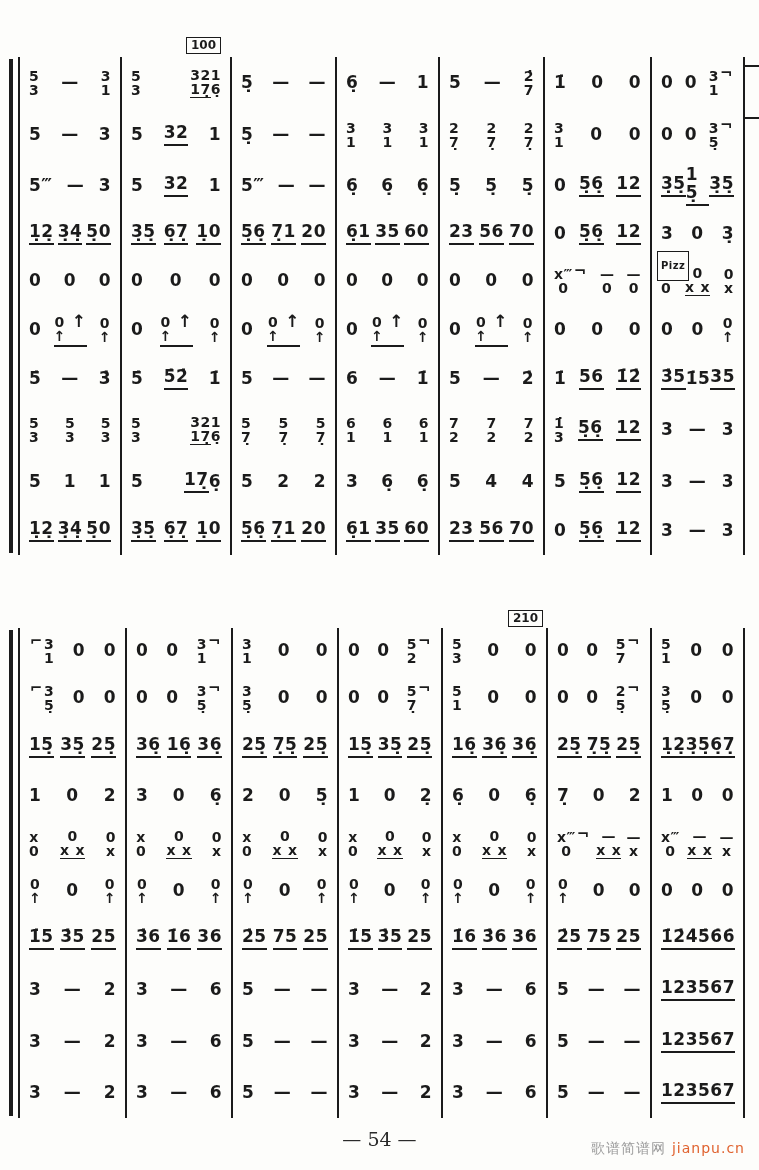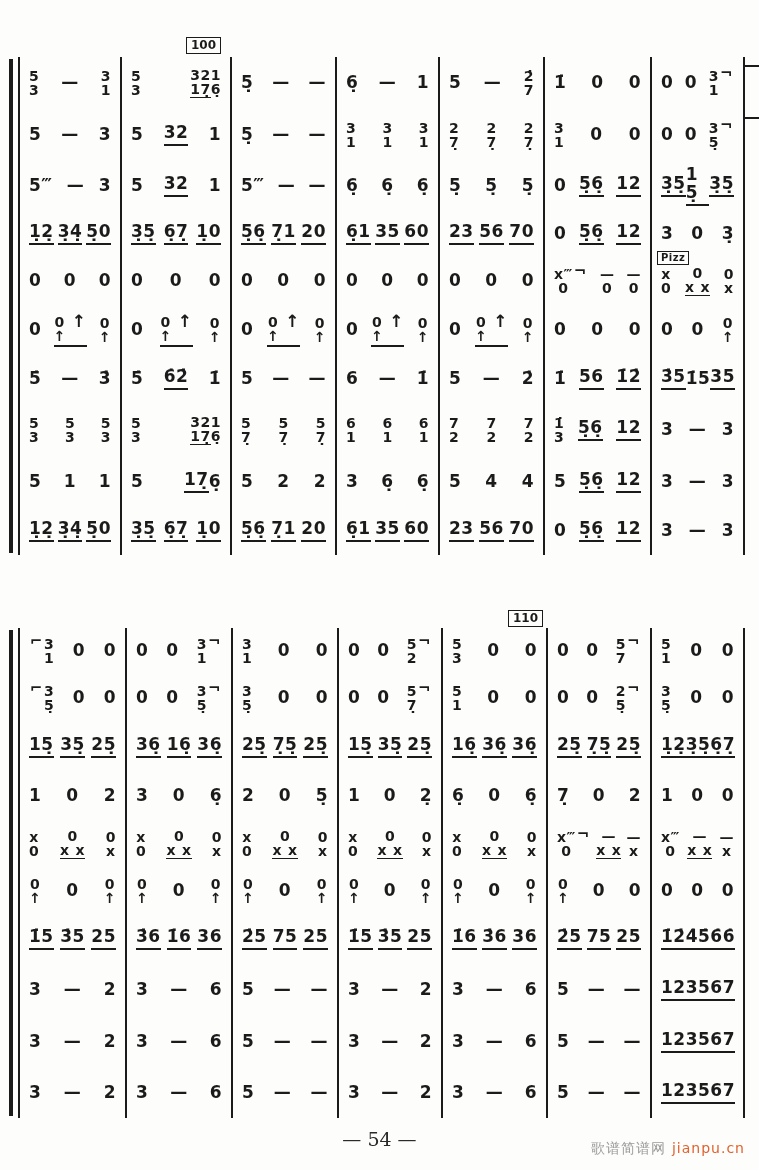--- a/index.html
+++ b/index.html
@@ -21,21 +21,21 @@
   .stack{display:inline-flex;flex-direction:column;align-items:center;font-size:14px;line-height:1.0;}
   .stack .ul{border-bottom-width:1.5px;padding-bottom:1px;}
   .tie{font-weight:700;font-size:15px;transform:translateY(-9px);margin:0 1px;}
   .sp{display:inline-block;width:6px;}
   .marker{
     position:absolute;border:1.6px solid #1b1b1b;background:#fdfdfb;
     font-size:12px;font-weight:bold;padding:0 4px;line-height:15px;
   }
   .pizz{
     position:absolute;border:1.4px solid #1b1b1b;background:#fdfdfb;
-    font-size:10px;font-weight:bold;letter-spacing:.5px;padding:0 3px;line-height:12px;
+    font-size:10px;font-weight:bold;letter-spacing:.5px;padding:8px 3px;line-height:12px;
   }
   .tie-ext{position:absolute;right:-16px;width:16px;height:2px;background:#1b1b1b;}
   .footer-page{
     position:absolute;left:0;right:0;top:1128px;text-align:center;
     font-size:19px;color:#2a2a2a;font-family:"DejaVu Serif",serif;
   }
   .watermark{
     position:absolute;right:14px;top:1140px;font-size:14px;letter-spacing:1px;
   }
   .wm-gray{color:#9a9a9a;}
@@ -627,21 +627,21 @@
         </span>
         <span class="token">
           <span>3̇</span>
         </span>
       </div>
       <div class="cell" style="width: 110px;">
         <span class="token">
           <span>5̇</span>
         </span>
         <span class="token">
-          <span class="ul"><span>6̇2̇</span></span>
+          <span class="ul"><span>5̇2̇</span></span>
         </span>
         <span class="token">
           <span>1̇</span>
         </span>
       </div>
       <div class="cell" style="width: 105px;">
         <span class="token">
           <span>5</span>
         </span>
         <span class="token">
@@ -973,21 +973,21 @@
         </span>
         <span class="token">
           <span>3</span>
         </span>
       </div>
     </div>
   </div>
 
 <div class="system" id="sys2" style="top: 628px;">
   <div class="brace"></div>
-  <div class="marker" style="left:490px;top:-18px;">110</div>
+  <div class="marker" style="left:490px;top:-18px;">210</div>
 <div class="row" style="height: 46px;">
       <div class="cell" style="width: 109px;">
         <span class="token">
           <span class="tie">⌐</span>
           <span class="stack">
             <span><span>3</span></span>
             <span><span>1</span></span>
           </span>
         </span>
         <span class="token">

